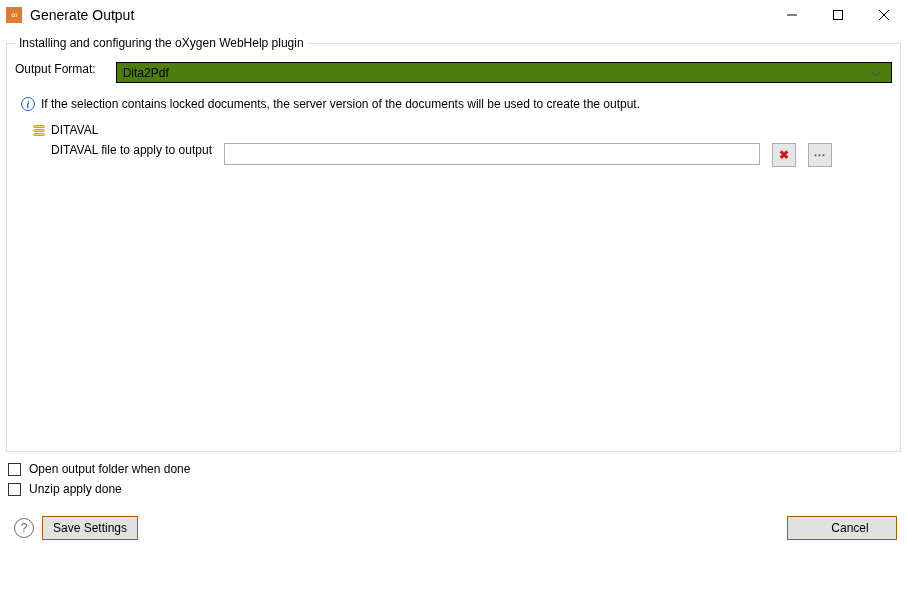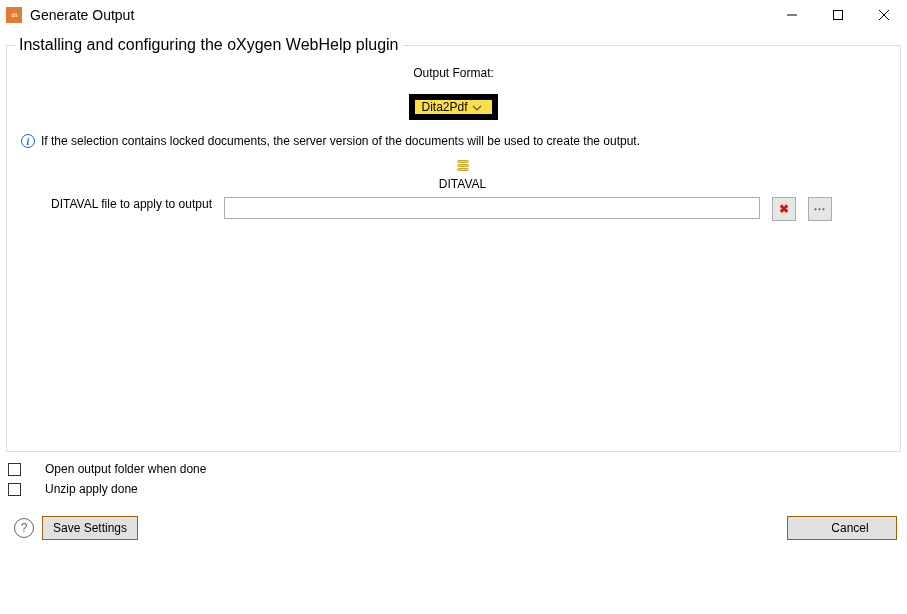--- a/index.html
+++ b/index.html
@@ -60,40 +60,38 @@
     }
     fieldset.outer-group {
       border: 1px solid #dcdcdc;
       margin: 6px 6px 2px 6px;
       padding: 8px 8px 8px 8px;
       height: 416px;
       position: relative;
     }
     fieldset.outer-group > legend {
       padding: 0 4px;
-      font-size: 16px;
+      font-size: 12px;
       color: #000;
     }
     .format-row {
       display: flex;
-      align-items: center;
       margin-top: 4px;
-      gap: 14px;
-      flex-direction: column;
+      gap: 20px;
     }
     .format-label {
       font-size: 12px;
       color: #000;
       white-space: nowrap;
     }
     .select-like {
       flex: 1;
       height: 21px;
-      background: #fde047;
-      border: 6px solid #000000;
+      background: #4d7c0f;
+      border: 1px solid #000000;
       display: flex;
       align-items: center;
       padding: 0 6px;
       position: relative;
     }
     .select-like .select-text {
       flex: 1;
       font-size: 12px;
       color: #000;
     }
@@ -124,21 +122,20 @@
       font-style: italic;
     }
     .ditaval-group {
       margin-top: 12px;
       margin-left: 18px;
     }
     .ditaval-header {
       display: flex;
       align-items: center;
       gap: 6px;
-      flex-direction: column;
     }
     .db-icon {
       width: 12px;
       display:inline-flex;
       flex-direction: column;
       gap: 1px;
     }
     .db-icon span {
       display:block;
       height: 3px;
@@ -170,21 +167,21 @@
       font-weight: bold;
     }
     .icon-btn.clear { color: #d01616; font-size: 14px; }
     .icon-btn.browse { color: #3a7a2e; font-size: 13px; letter-spacing: 1px; }
     .bottom-checks {
       margin: 10px 6px 0 6px;
     }
     .check-row {
       display: flex;
       align-items: center;
-      gap: 24px;
+      gap: 8px;
       margin-bottom: 6px;
       margin-left: 2px;
     }
     .checkbox {
       width: 13px;
       height: 13px;
       border: 1px solid #333;
       background: #fff;
     }
     .footer-row {

